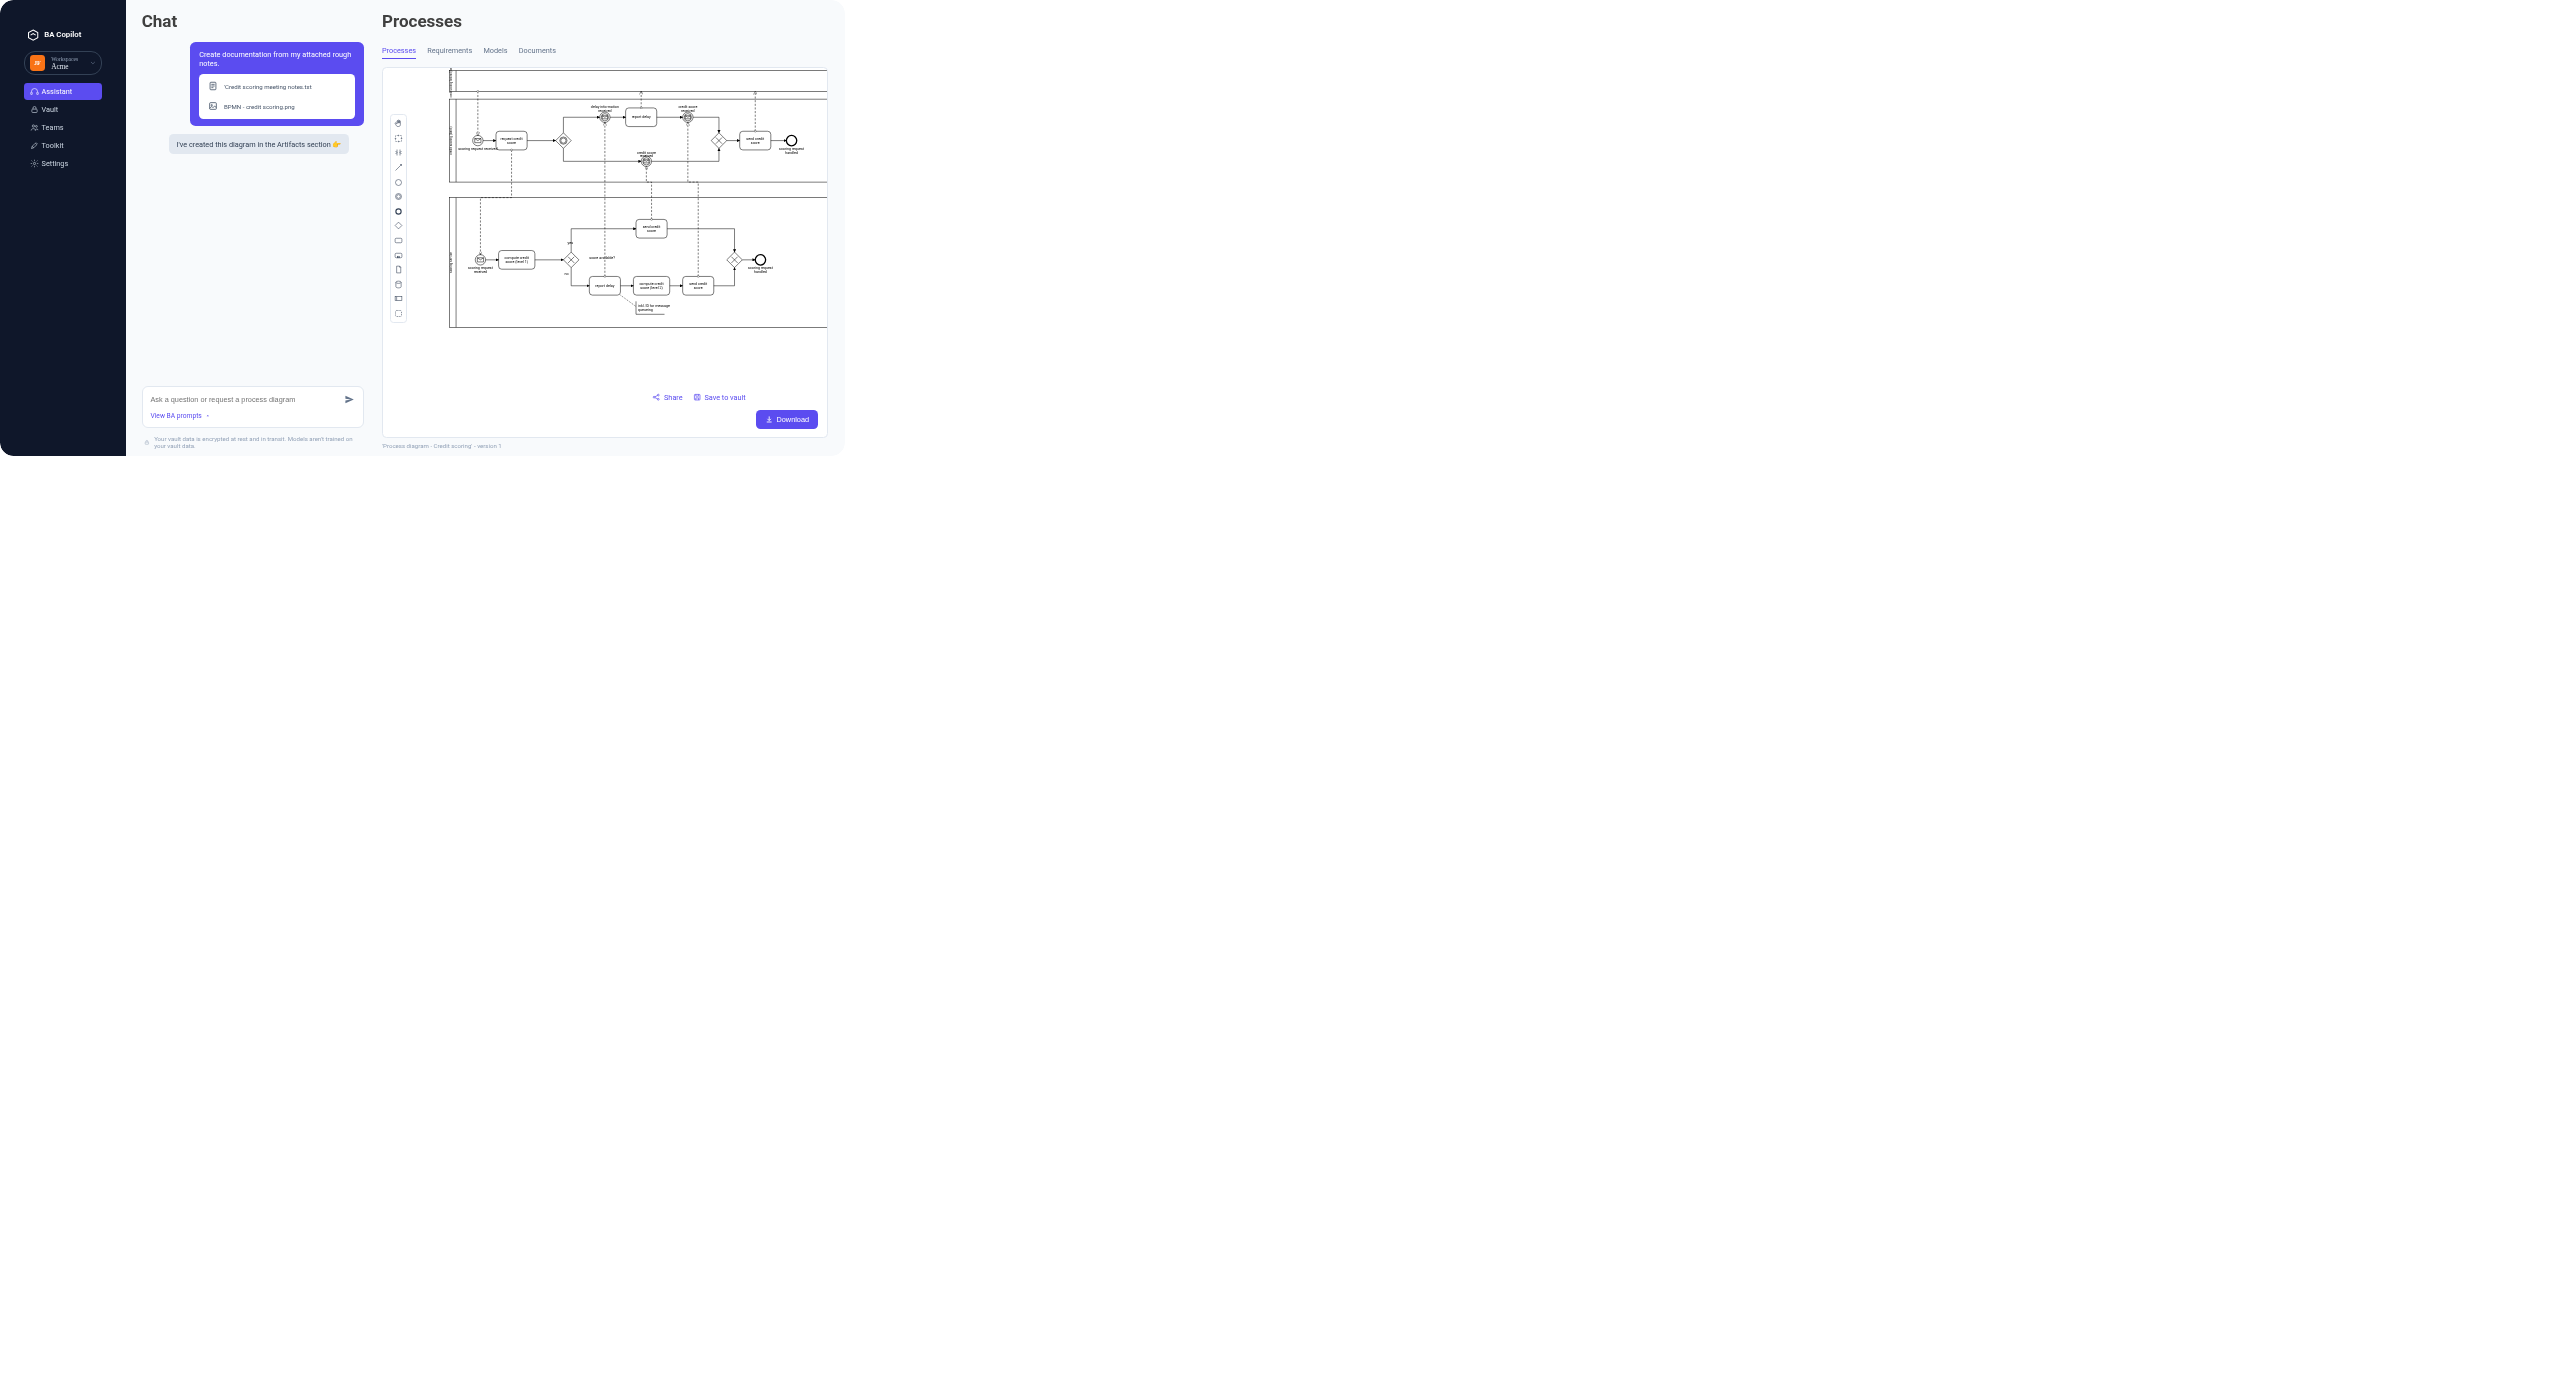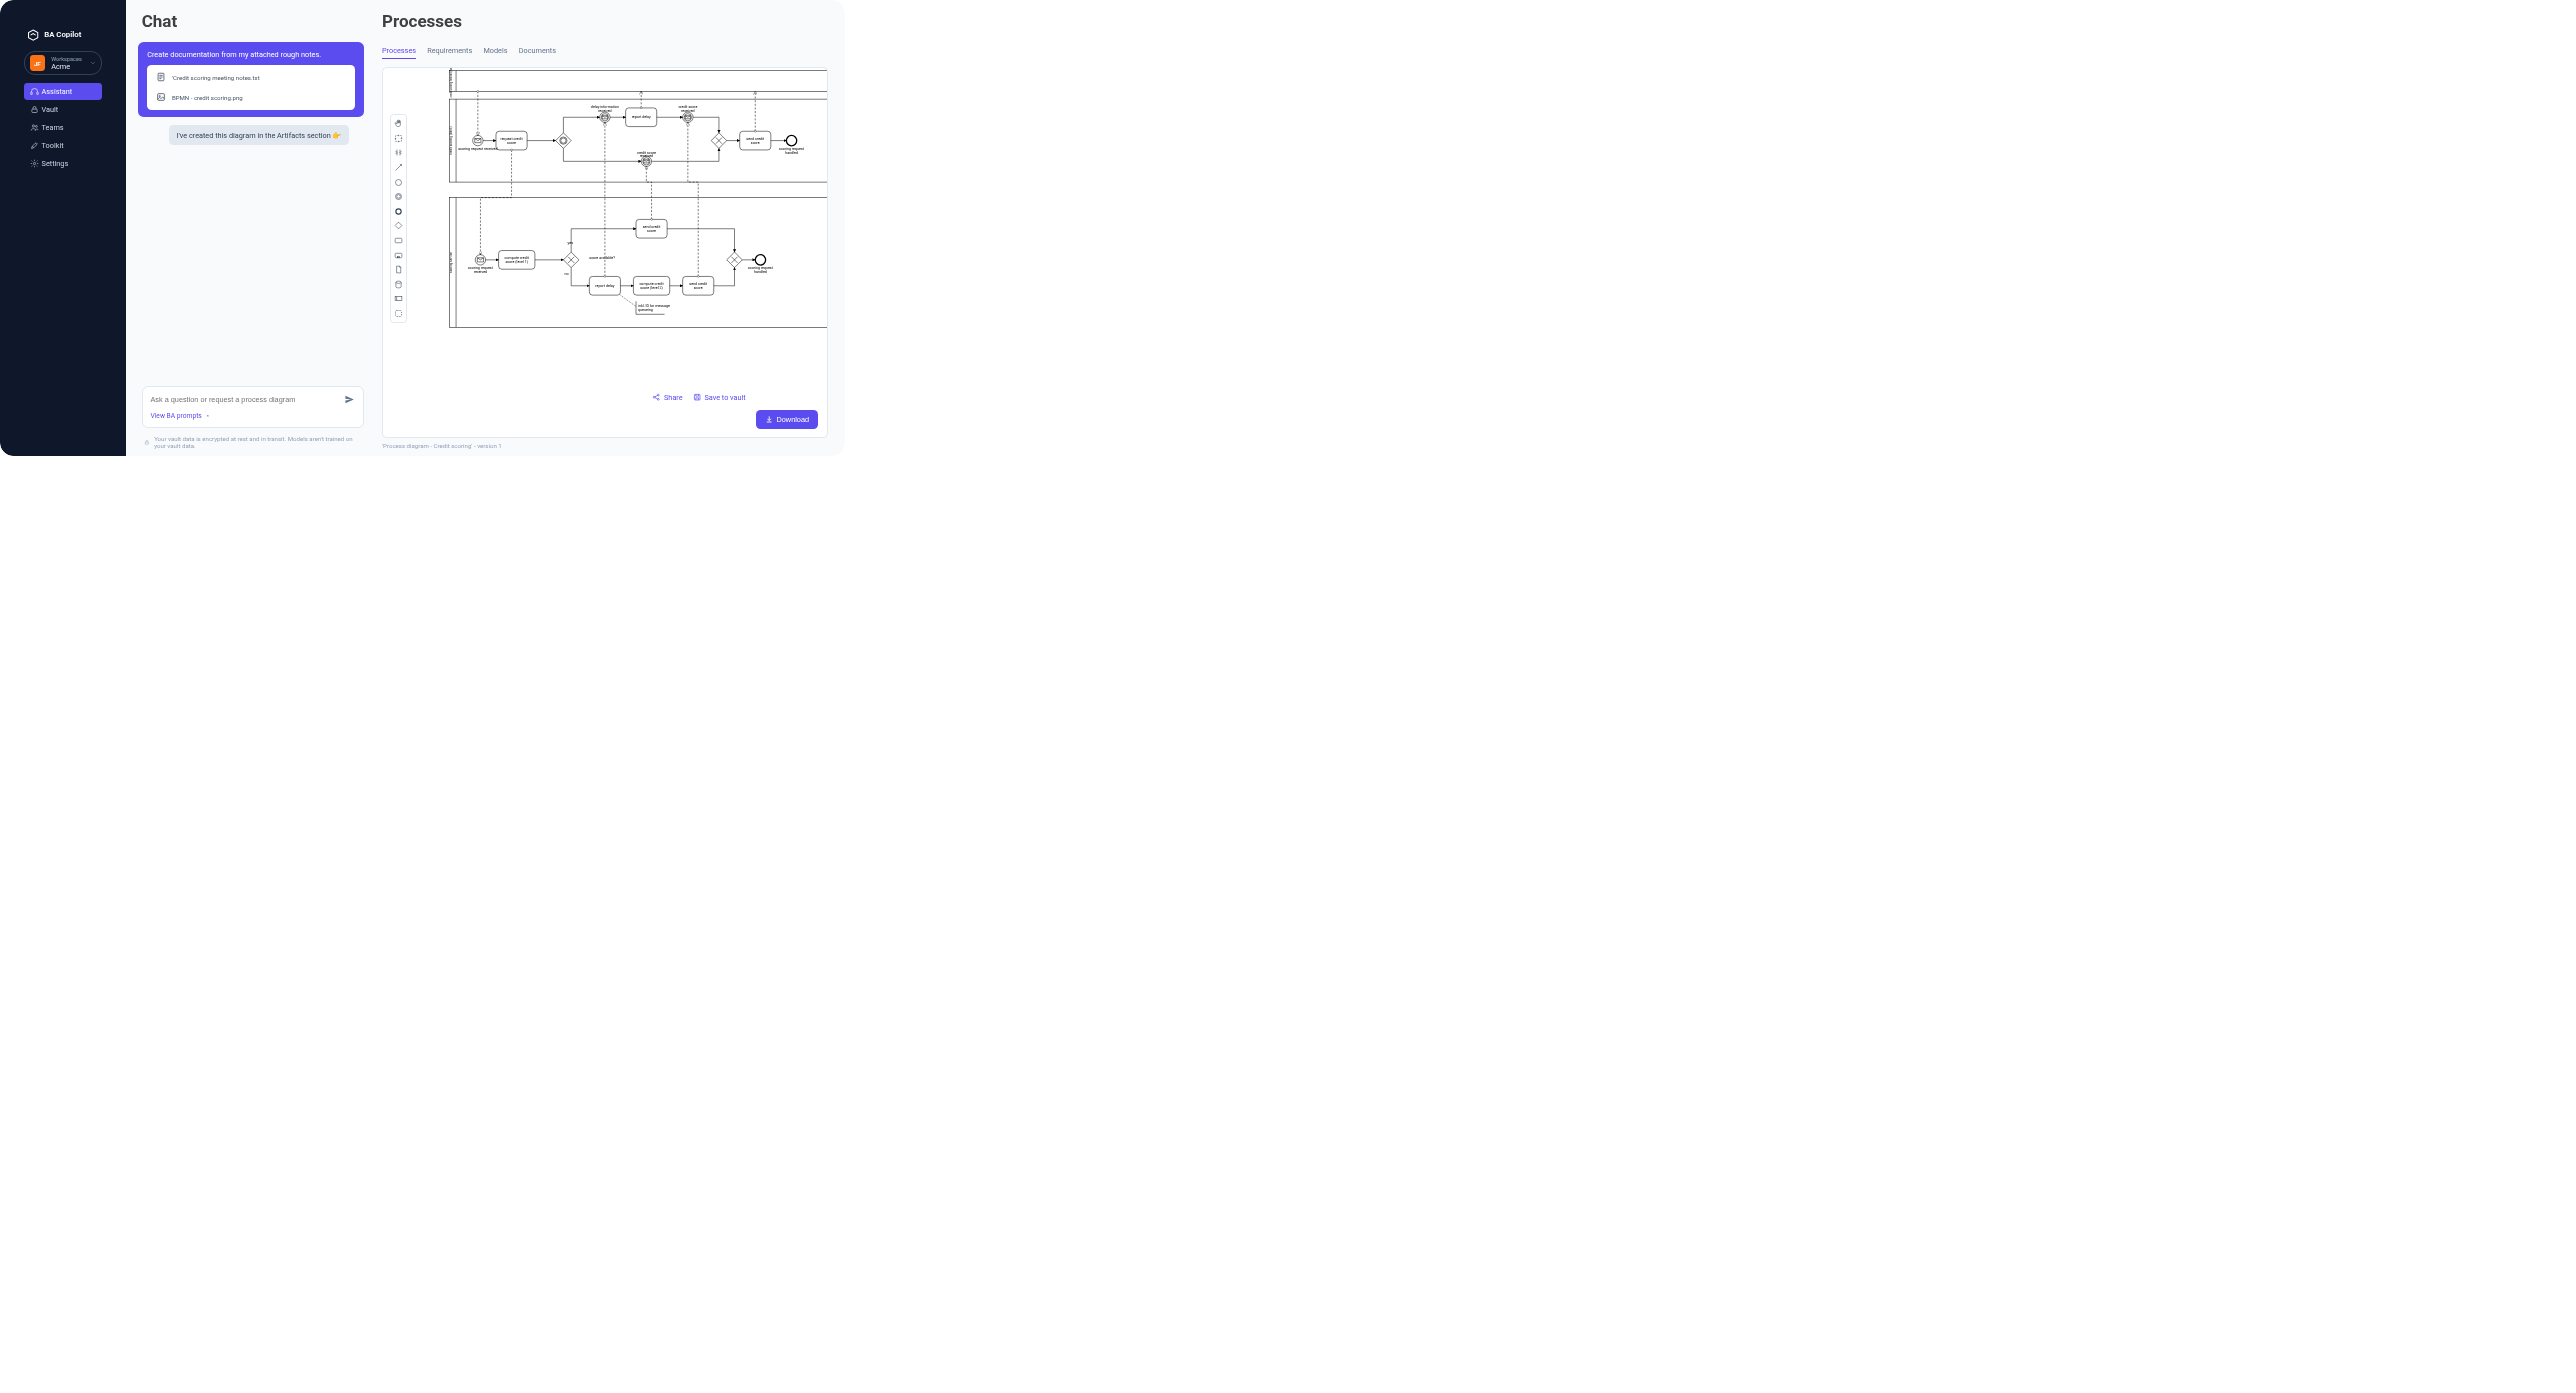--- a/index.html
+++ b/index.html
@@ -4,41 +4,41 @@
 <style>
 * { box-sizing: border-box; margin: 0; padding: 0; }
 body { font-family: -apple-system, BlinkMacSystemFont, 'Segoe UI', Roboto, sans-serif; background: #fff; width: 845px; height: 456px; overflow: hidden; border-radius: 13.4px; }
 .app { display: flex; height: 100%; border-radius: 13.4px; overflow: hidden; }
 
 
 .sidebar { width: 126px; background: #0f172a; color: #fff; display: flex; flex-direction: column; padding: 24px; }
 .brand { display: flex; align-items: center; gap: 4.5px; padding: 4.5px 3.4px; margin-bottom: 5.6px; }
 .brand-icon { width: 12.3px; height: 12.3px; }
 .brand-name { font-size: 7.8px; font-weight: 600; }
-.workspace { border: 0.6px solid #334155; border-radius: 11px; padding: 3.4px 4.5px; display: flex; align-items: center; gap: 6px; margin-bottom: 7.8px; cursor: pointer; }
+.workspace { border: 0.6px solid #334155; border-radius: 11px; padding: 3.4px 4.5px; display: flex; align-items: center; gap: 6px; margin-bottom: 7.8px; cursor: pointer; font-family: Liberation Serif, serif; }
 .ws-avatar { width: 15.7px; height: 15.7px; background: #f97316; border-radius: 3.4px; display: flex; align-items: center; justify-content: center; font-size: 6.1px; font-weight: 700; color: #fff; }
 .ws-text { flex: 1; }
 .ws-label { font-size: 5.6px; color: #94a3b8; }
 .ws-name { font-size: 7.3px; color: #e2e8f0; }
 .ws-chev { color: #64748b; }
 .nav { display: flex; flex-direction: column; gap: 1.1px; }
 .nav-item { display: flex; align-items: center; gap: 3px; padding: 3.9px 5.6px; border-radius: 3.4px; font-size: 7.3px; color: #cbd5e1; cursor: pointer; }
 .nav-item.active { background: #5b4cf0; color: #fff; }
 .nav-icon { width: 9px; height: 9px; opacity: 0.85; }
 
 
 .main { flex: 1; display: flex; background: #f8fafc; }
 .chat-pane { width: 246px; display: flex; flex-direction: column; padding: 11.2px 7.8px 6.7px 15.7px; }
 .artifacts-pane { flex: 1; display: flex; flex-direction: column; padding: 11.2px 17px 6.7px 10px; }
 
 .h1 { font-size: 17px; font-weight: 700; color: #404040; margin-bottom: 11.2px; }
 
 
 .chat-body { flex: 1; display: flex; flex-direction: column; gap: 7.8px; padding-left: 27px; }
-.user-msg { background: #5b4cf0; color: #fff; border-radius: 5.6px; padding: 7.8px 9px; align-self: flex-end; width: 226px; }
+.user-msg { background: #5b4cf0; color: #fff; border-radius: 5.6px; padding: 7.8px 9px; align-self: flex-end; width: 174px; }
 .user-msg-text { font-size: 7.3px; margin-bottom: 5.6px; }
 .attach-card { background: #fff; border-radius: 4.5px; padding: 3.4px; display: flex; flex-direction: column; gap: 2.2px; }
 .attach-row { display: flex; align-items: center; gap: 5.6px; padding: 3.4px 4.5px; }
 .attach-icon { width: 11.2px; height: 11.2px; display:flex; align-items:center; justify-content:center; color:#475569; }
 .attach-name { font-size: 6.1px; color: #475569; }
 .assistant-msg { background: #e2e8f0; color: #334155; border-radius: 4.5px; padding: 5.6px 7.8px; align-self: flex-start; font-size: 7.3px; display: inline-block; }
 
 
 .chat-bottom { margin-top: auto; }
 .input-card { background: #fff; border: 0.6px solid #e2e8f0; border-radius: 6px; padding: 6.7px 7.8px; }

